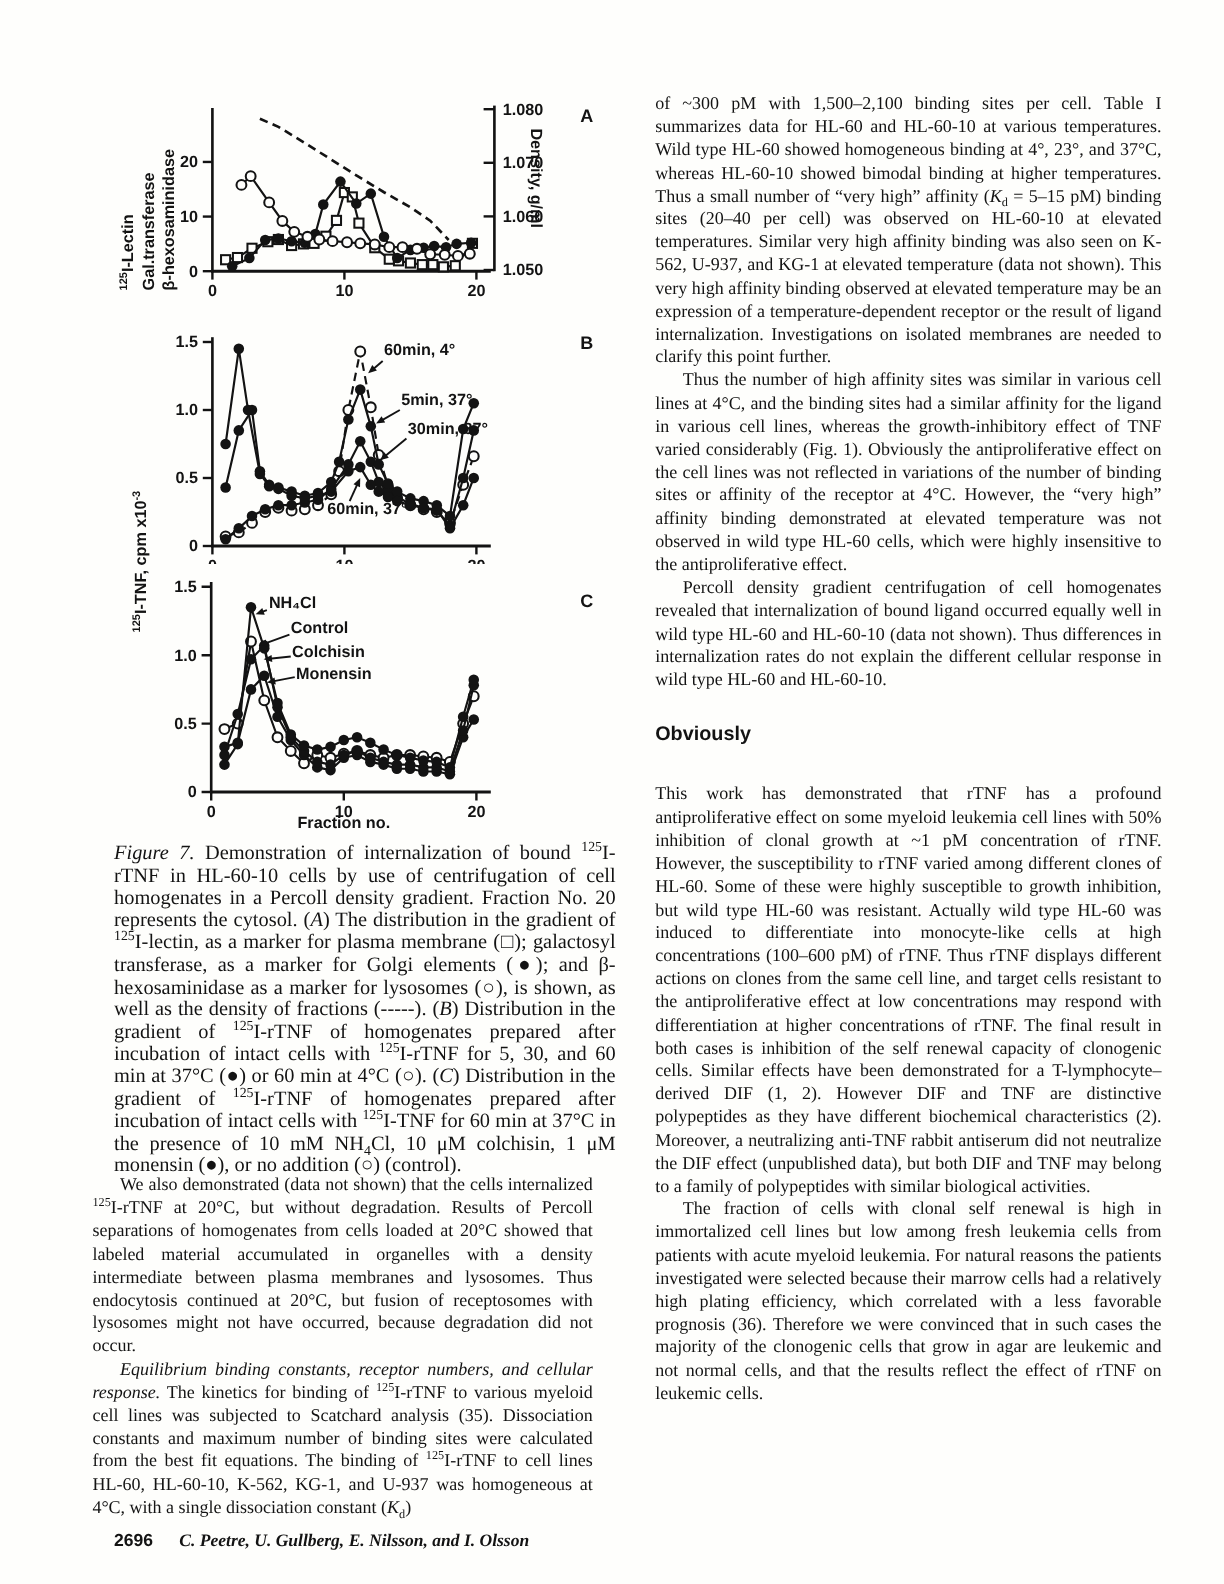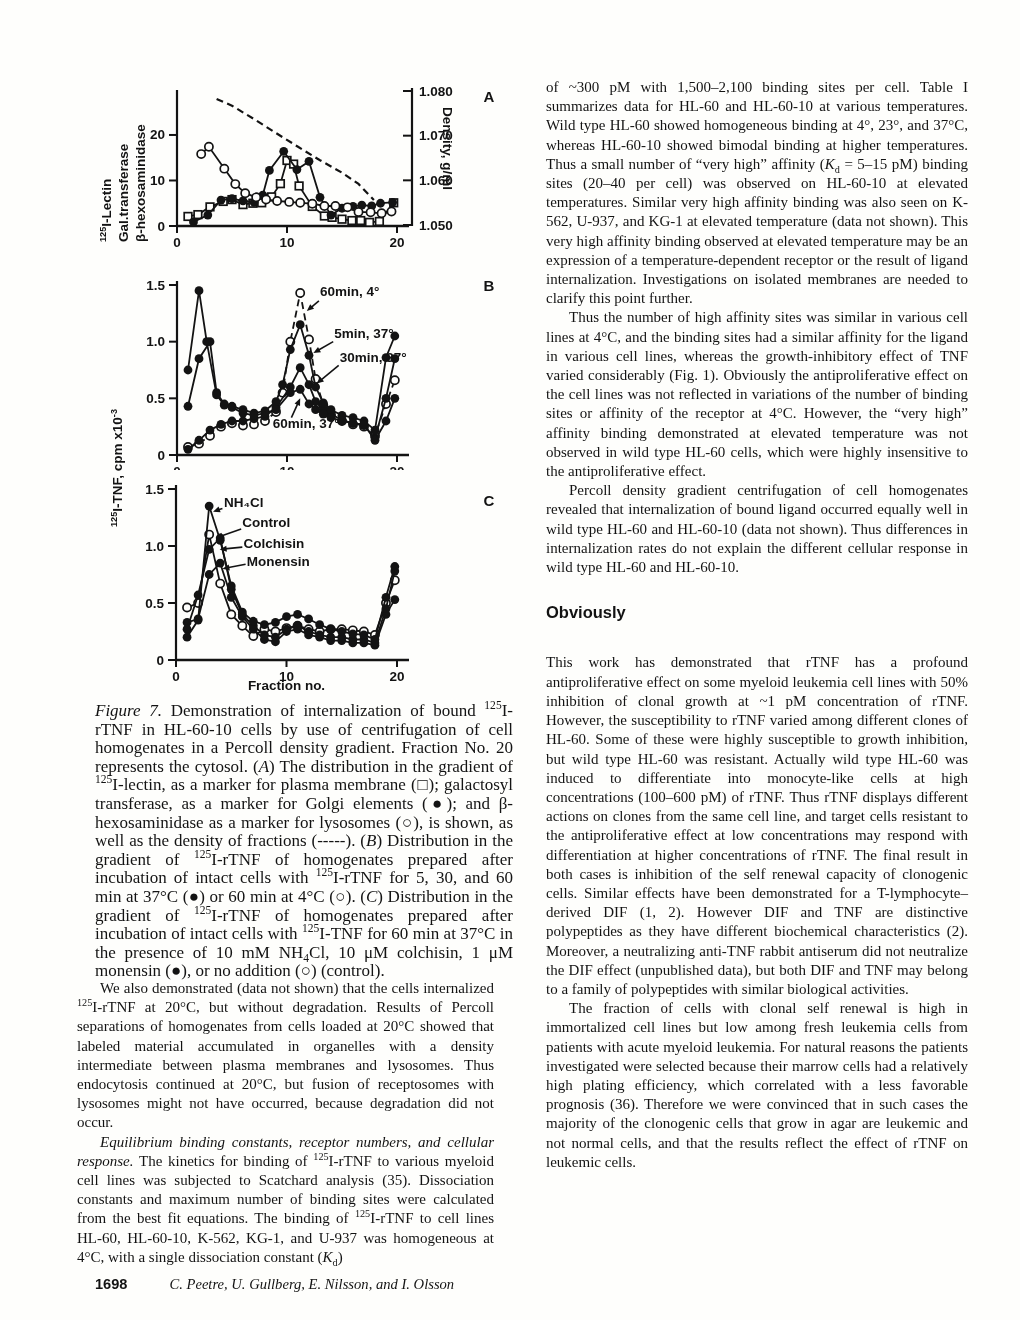--- a/index.html
+++ b/index.html
@@ -13,21 +13,21 @@
   sub{font-size:68%;vertical-align:sub;line-height:0;}
   .caption{width:418px;font-size:17px;line-height:18.6px;text-align:justify;}
   .heading{font-family:"Liberation Sans","DejaVu Sans",sans-serif;font-weight:bold;
            font-size:16.5px;margin:26px 0 31px 0;}
   .rotlabel{font-family:"Liberation Sans","DejaVu Sans",sans-serif;font-weight:bold;
             font-size:13.5px;line-height:17px;white-space:nowrap;}
   .rot-ccw{transform:rotate(-90deg);}
   .rot-cw{transform:rotate(90deg);}
   .footer{font-size:14.6px;}
   .footer .pn{font-family:"Liberation Sans","DejaVu Sans",sans-serif;font-weight:bold;}
-  .footer .auth{font-style:italic;margin-left:42px;}
+  .footer .auth{font-style:italic;margin-left:22px;font-weight:bold;}
   svg text{font-family:"Liberation Sans","DejaVu Sans",sans-serif;font-weight:bold;fill:#131313;}
 </style>
 </head>
 <body>
 
 <div class="abs" style="left:0;top:0;">
 
   <div class="abs rotlabel rot-ccw" style="left:55px;top:145px;width:140px;height:54px;text-align:left;"><sup>125</sup>I-Lectin<br>Gal.transferase<br>β-hexosaminidase</div>
 
   <div class="abs rotlabel rot-ccw" style="left:33px;top:458px;width:172px;height:20px;text-align:center;"><sup>125</sup>I-TNF, cpm x10<sup>-3</sup></div>
@@ -380,14 +380,14 @@
 <div class="abs col" style="left:546px;top:78px;">
   <p>of ~300 pM with 1,500–2,100 binding sites per cell. Table I summarizes data for HL-60 and HL-60-10 at various temperatures. Wild type HL-60 showed homogeneous binding at 4°, 23°, and 37°C, whereas HL-60-10 showed bimodal binding at higher temperatures. Thus a small number of “very high” affinity (<i>K</i><sub>d</sub> = 5–15 pM) binding sites (20–40 per cell) was observed on HL-60-10 at elevated temperatures. Similar very high affinity binding was also seen on K-562, U-937, and KG-1 at elevated temperature (data not shown). This very high affinity binding observed at elevated temperature may be an expression of a temperature-dependent receptor or the result of ligand internalization. Investigations on isolated membranes are needed to clarify this point further.</p>
   <p class="ind">Thus the number of high affinity sites was similar in various cell lines at 4°C, and the binding sites had a similar affinity for the ligand in various cell lines, whereas the growth-inhibitory effect of TNF varied considerably (Fig. 1). Obviously the antiproliferative effect on the cell lines was not reflected in variations of the number of binding sites or affinity of the receptor at 4°C. However, the “very high” affinity binding demonstrated at elevated temperature was not observed in wild type HL-60 cells, which were highly insensitive to the antiproliferative effect.</p>
   <p class="ind">Percoll density gradient centrifugation of cell homogenates revealed that internalization of bound ligand occurred equally well in wild type HL-60 and HL-60-10 (data not shown). Thus differences in internalization rates do not explain the different cellular response in wild type HL-60 and HL-60-10.</p>
   <div class="heading">Obviously</div>
   <p>This work has demonstrated that rTNF has a profound antiproliferative effect on some myeloid leukemia cell lines with 50% inhibition of clonal growth at ~1 pM concentration of rTNF. However, the susceptibility to rTNF varied among different clones of HL-60. Some of these were highly susceptible to growth inhibition, but wild type HL-60 was resistant. Actually wild type HL-60 was induced to differentiate into monocyte-like cells at high concentrations (100–600 pM) of rTNF. Thus rTNF displays different actions on clones from the same cell line, and target cells resistant to the antiproliferative effect at low concentrations may respond with differentiation at higher concentrations of rTNF. The final result in both cases is inhibition of the self renewal capacity of clonogenic cells. Similar effects have been demonstrated for a T-lymphocyte–derived DIF (1, 2). However DIF and TNF are distinctive polypeptides as they have different biochemical characteristics (2). Moreover, a neutralizing anti-TNF rabbit antiserum did not neutralize the DIF effect (unpublished data), but both DIF and TNF may belong to a family of polypeptides with similar biological activities.</p>
   <p class="ind">The fraction of cells with clonal self renewal is high in immortalized cell lines but low among fresh leukemia cells from patients with acute myeloid leukemia. For natural reasons the patients investigated were selected because their marrow cells had a relatively high plating efficiency, which correlated with a less favorable prognosis (36). Therefore we were convinced that in such cases the majority of the clonogenic cells that grow in agar are leukemic and not normal cells, and that the results reflect the effect of rTNF on leukemic cells.</p>
 </div>
 
 <div class="abs footer" style="left:95px;top:1276px;">
-  <span class="pn">1698</span><span class="auth">C. Peetre, U. Gullberg, E. Nilsson, and I. Olsson</span>
+  <span class="pn">2696</span><span class="auth">C. Peetre, U. Gullberg, E. Nilsson, and I. Olsson</span>
 </div>
 
 </body></html>

